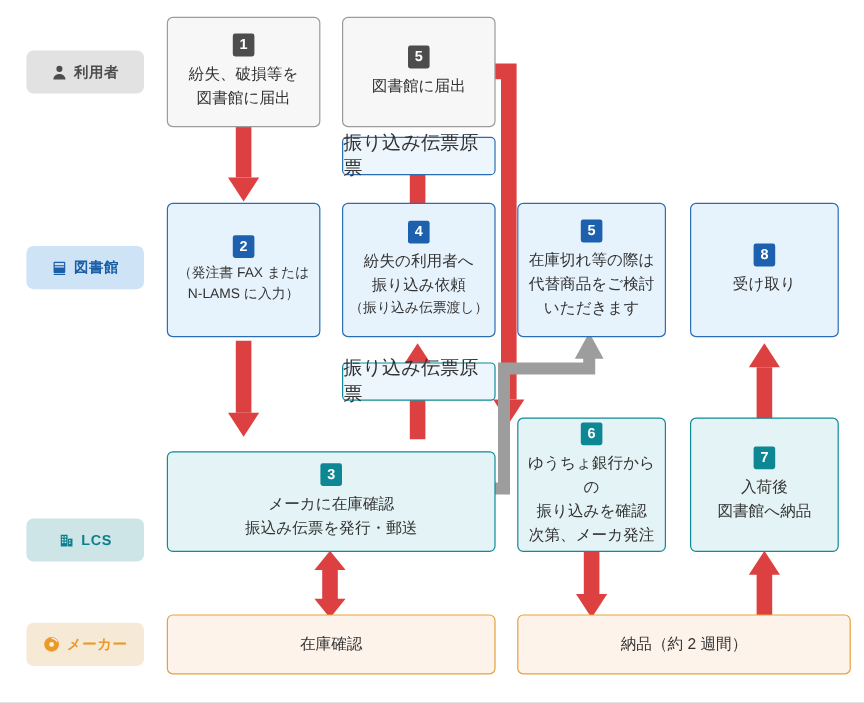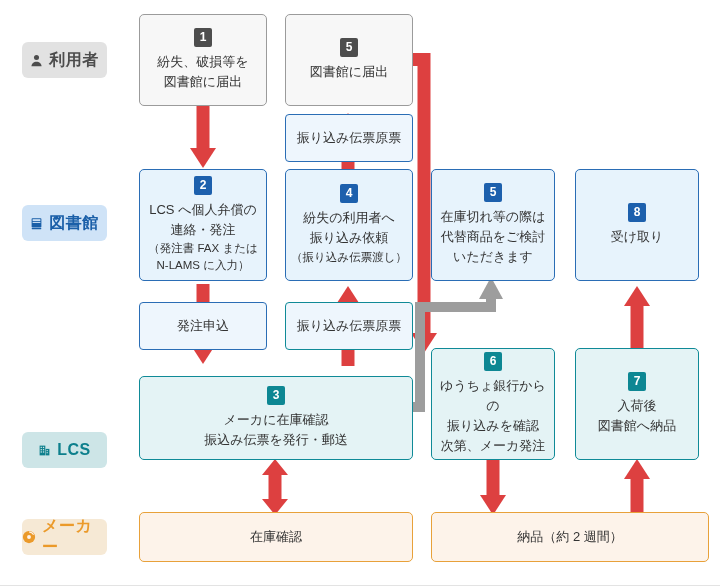--- a/index.html
+++ b/index.html
@@ -21,27 +21,27 @@
   }
 
   
   .lane-label {
     position: absolute;
     display: flex;
     align-items: center;
     justify-content: center;
     gap: 6px;
     border-radius: 6px;
-    font-size: 16px;
+    font-size: 12px;
     font-weight: bold;
     letter-spacing: .5px;
     box-sizing: border-box;
     height: 36px;
     left: 22px;
-    width: 85px;
+    width: 98px;
   }
   .lane-user    { background:#e2e2e2; color:#4d4d4d; }
   .lane-library { background:#cfe3f7; color:#1a5fa8; }
   .lane-lcs     { background:#cde5e7; color:#0d7f8c; }
   .lane-maker   { background:#f6e9d5; color:#eb9a2a; }
   .lane-icon { display:inline-flex; align-items:center; line-height:0; }
 
   
   .node {
     position: absolute;
@@ -91,25 +91,25 @@
   .node-sub { font-size: 11.5px; line-height: 1.5; white-space: pre-line; }
 
   
   .chip {
     position: absolute;
     box-sizing: border-box;
     border-radius: 4px;
     display: flex;
     align-items: center;
     justify-content: center;
-    font-size: 13px;
+    font-size: 16px;
     color: #333333;
     background: #eef6fd;
     z-index: 6;
-    height: 48px;
+    height: 32px;
   }
   .chip-blue { border: 1px solid #2a6db5; }
   .chip-teal { border: 1px solid #0f8a97; }
 
   
   .conn { position: absolute; z-index: 2; }
   .conn svg { display: block; overflow: visible; }
 </style>
 </head>
 <body>
@@ -248,22 +248,20 @@
     <span class="badge badge-user">5</span>
     <span class="node-body">図書館に届出</span>
   </div>
 
   <div class="chip chip-blue" style="left:285px; top:114px; width:128px;">
     <span>振り込み伝票原票</span>
   </div>
 
   <div class="node node-library" style="left:139px; top:169px; width:128px; height:112px;">
     <span class="badge badge-library">2</span>
-    <span class="node-body">LCS へ個人弁償の
-連絡・発注</span>
     <span class="node-sub">（発注書 FAX または
 N-LAMS に入力）</span>
   </div>
 
   <div class="node node-library" style="left:285px; top:169px; width:128px; height:112px;">
     <span class="badge badge-library">4</span>
     <span class="node-body">紛失の利用者へ
 振り込み依頼</span>
     <span class="node-sub">（振り込み伝票渡し）</span>
   </div>
@@ -273,23 +271,20 @@
     <span class="node-body">在庫切れ等の際は
 代替商品をご検討
 いただきます</span>
   </div>
 
   <div class="node node-library" style="left:575px; top:169px; width:124px; height:112px;">
     <span class="badge badge-library">8</span>
     <span class="node-body">受け取り</span>
   </div>
 
-  <div class="chip chip-blue" style="left:139px; top:302px; width:128px;">
-    <span>発注申込</span>
-  </div>
 
   <div class="chip chip-teal" style="left:285px; top:302px; width:128px;">
     <span>振り込み伝票原票</span>
   </div>
 
   <div class="node node-lcs" style="left:139px; top:376px; width:274px; height:84px;">
     <span class="badge badge-lcs">3</span>
     <span class="node-body">メーカに在庫確認
 振込み伝票を発行・郵送</span>
   </div>

